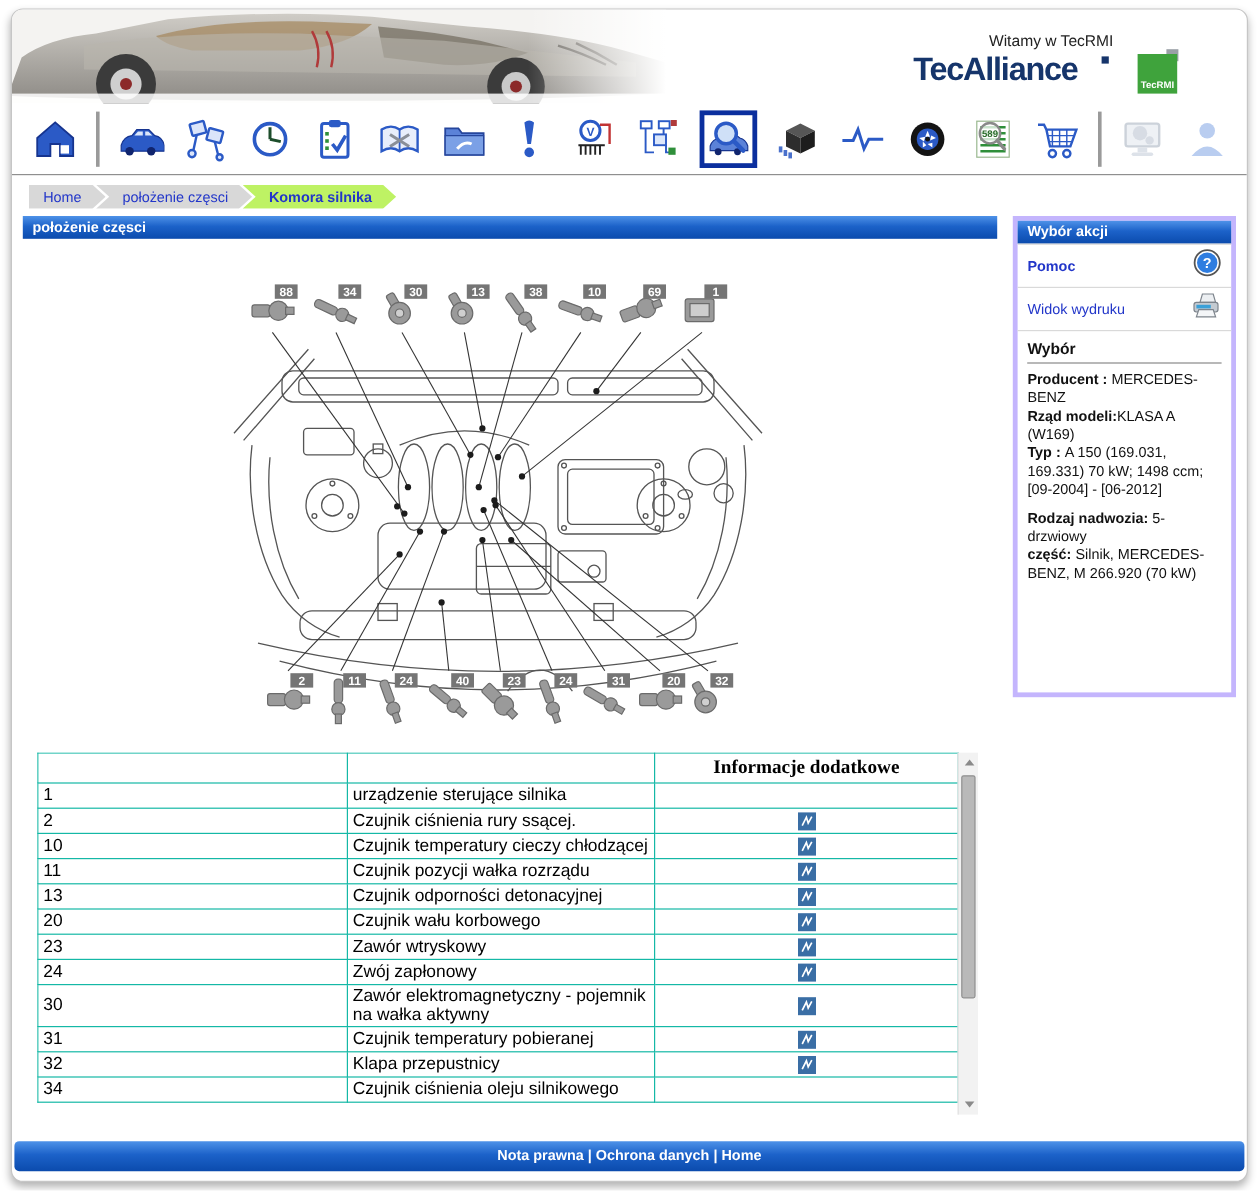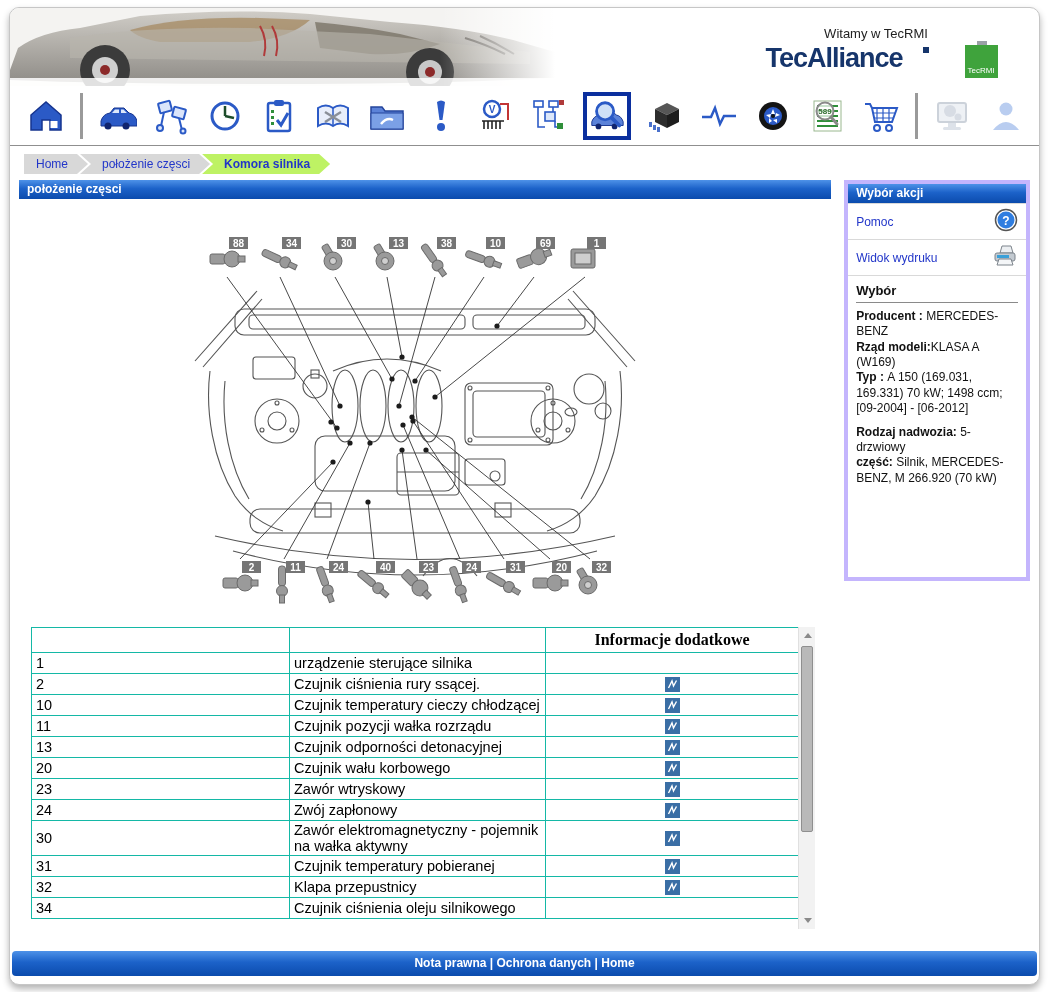--- a/index.html
+++ b/index.html
@@ -6,27 +6,27 @@
   body { background:#fff; font-family:"Liberation Sans", sans-serif; }
   .page { position:relative; margin:7px 9px; width:1031px; height:978px;
           border:1px solid #c6c6c6; border-radius:10px; overflow:hidden;
           box-shadow:0 4px 7px rgba(0,0,0,.30); background:#fff; }
 
   
   .banner { position:relative; height:78px; }
   .banner svg.carart { position:absolute; left:0; top:0; }
   .welcome { position:absolute; right:48px; top:18px; width:230px; text-align:center; }
   .welcome .wtxt { font-size:13px; color:#222; margin-bottom:4px; }
-  .brandrow { display:flex; align-items:flex-start; justify-content:center; gap:20px; }
+  .brandrow { display:flex; align-items:flex-start; justify-content:flex-start; gap:20px; }
   .brand { font-size:27px; font-weight:bold; color:#16356b; letter-spacing:-1px; line-height:26px; }
   .tmdot { width:6px; height:6px; background:#16356b; display:inline-block; margin-top:2px; }
   .badgewrap { position:relative; width:38px; height:34px; }
   .badge-gray { position:absolute; right:0; top:-4px; width:10px; height:10px; background:#9aa0a6; }
-  .badge { position:absolute; left:16px; top:0; width:33px; height:33px; background:#3fa33c;
-           color:#fff; font-size:8px; font-weight:normal; display:flex; align-items:flex-end;
+  .badge { position:absolute; left:4px; top:0; width:33px; height:33px; background:#3fa33c;
+           color:#fff; font-size:8px; font-weight:bold; display:flex; align-items:flex-end;
            justify-content:center; padding-bottom:3px; }
 
   
   .toolbar { display:flex; align-items:center; height:60px; padding:0 22px 0 16px;
              border-bottom:1px solid #8f8f8f; gap:14px; }
   .tico { width:40px; height:40px; flex:0 0 auto; cursor:pointer; }
   .tico svg { width:100%; height:100%; }
   .tsep { width:3px; height:46px; background:#9a9a9a; flex:0 0 auto; }
   .tsel { border:4px solid #0b2f9e; padding:1px; width:48px; height:48px; background:#fff; }
   .tsel svg { width:38px; height:38px; }
@@ -66,21 +66,21 @@
   .tri-down { width:0; height:0; border-left:4px solid transparent; border-right:4px solid transparent; border-top:5px solid #8a8a8a; }
   .sthumb { position:absolute; left:2px; top:19px; width:12px; height:186px; background:#b9b9b9;
             border:1px solid #8f8f8f; border-radius:2px; cursor:grab; }
 
   
   .sidebar { width:188px; margin-left:13px; border:4px solid #c4b5fd; background:#fff; height:401px; }
   .sb-desc { font-size:12px; color:#111; padding:12px 8px; height:100px; line-height:1.3; }
   .sb-row { display:flex; align-items:center; justify-content:space-between; border-top:1px solid #d9d9d9;
             padding:5px 8px; height:36px; }
   .sb-link { color:#2236c9; font-size:12px; cursor:pointer; }
-  .sb-link.bold { font-weight:normal;text-align:right; }
+  .sb-link.bold { font-weight:bold;text-align:right; }
   .sb-sel { border-top:1px solid #d9d9d9; padding:7px 8px 0; }
   .sb-sel h4 { font-size:13px; color:#111; margin-bottom:4px; }
   .sb-hr { border:none; border-top:1px solid #8a8a8a; margin:0 0 6px; }
   .veh { font-size:12px; color:#111; line-height:1.28; }
   .veh div { margin:0; }
   .veh .gap { margin-top:8px; }
   .veh b { font-weight:bold; }
 
   
   .footer { margin:22px 2px 0; height:25px; border-radius:4px; text-align:center;

